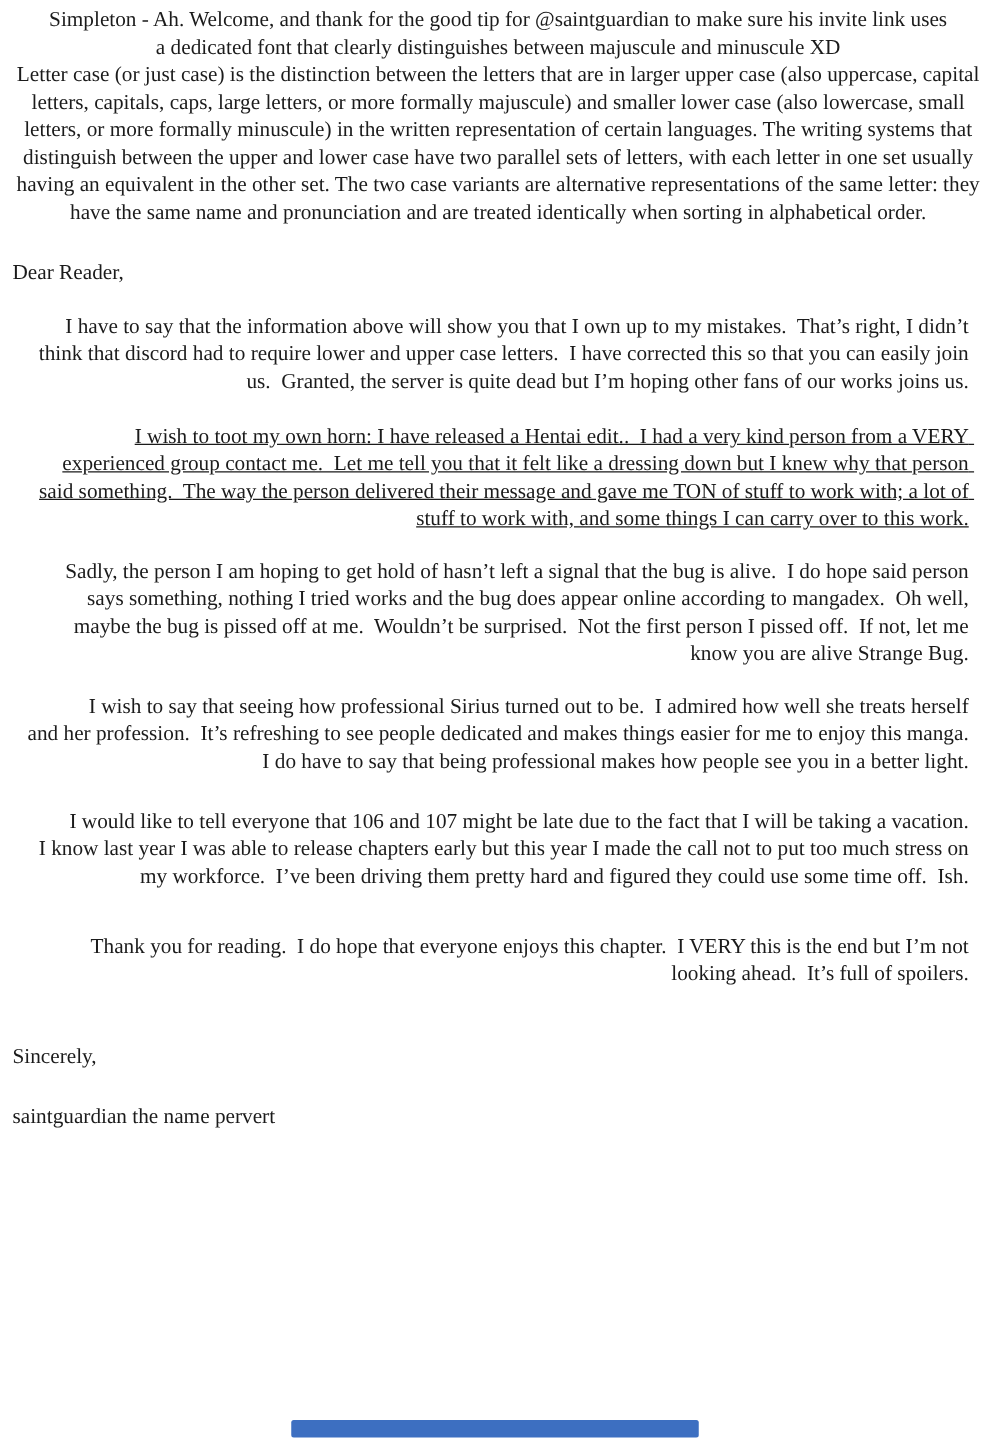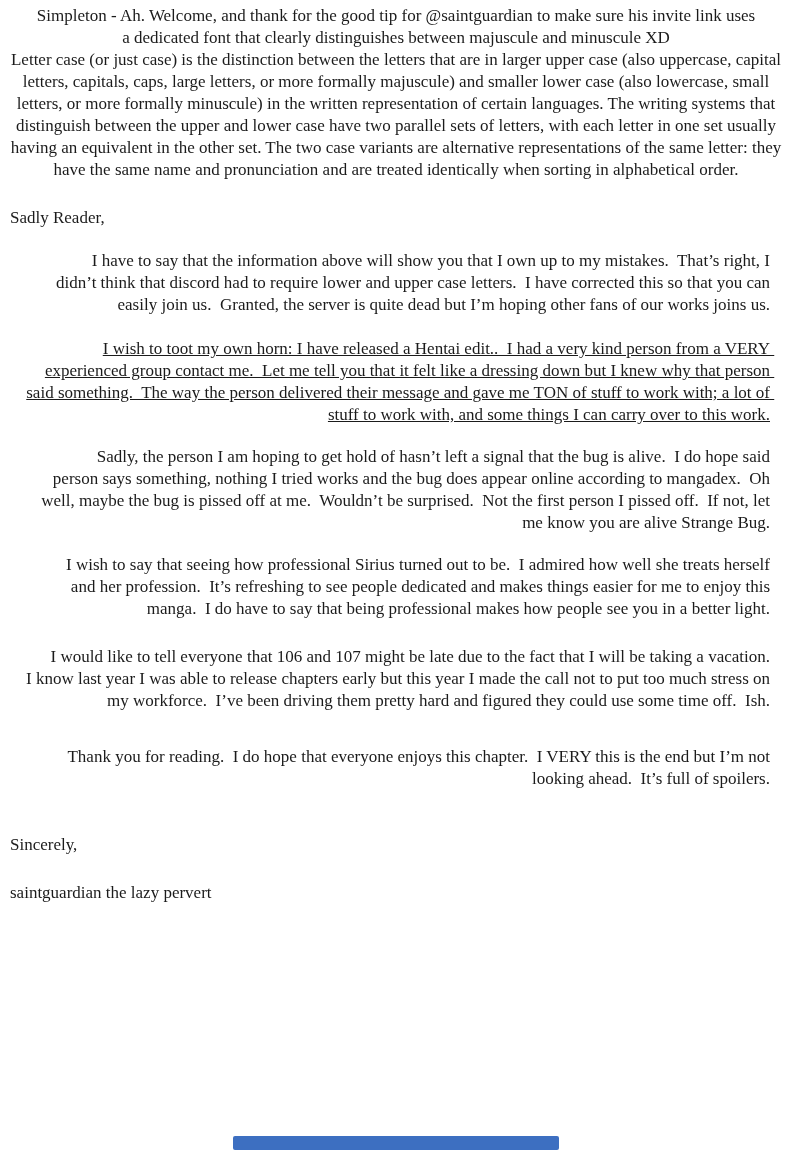--- a/index.html
+++ b/index.html
@@ -7,21 +7,21 @@
     position: relative;
     width: 792px;
     height: 1152px;
     background: #ffffff;
     color: #1b1b1b;
     font-family: "Liberation Serif", "DejaVu Serif", serif;
     font-size: 17px;
     line-height: 22px;
     overflow: hidden;
   }
-  .inner { padding: 5px 10px 0 10px; }
+  .inner { padding: 5px 5px 0 10px; }
   .center { text-align: center; }
   .nowrap { white-space: nowrap; }
   .wiki {
     margin: 0;
     text-align: center;
     white-space: pre-wrap;
   }
   .para {
     margin: 12px;
     text-align: right;
@@ -54,28 +54,28 @@
 <div class="page" style="background: rgb(255, 255, 255); color: rgb(27, 27, 27);">
   <div class="inner">
 
     <div class="center nowrap">Simpleton - Ah. Welcome, and thank for the good tip for @saintguardian to make sure his invite link uses</div>
 
     <div class="center nowrap">a dedicated font that clearly distinguishes between majuscule and minuscule XD</div>
 
 
     <p class="wiki">Letter case (or just case) is the distinction between the letters that are in larger upper case (also uppercase, capital letters, capitals, caps, large letters, or more formally majuscule) and smaller lower case (also lowercase, small letters, or more formally minuscule) in the written representation of certain languages. The writing systems that distinguish between the upper and lower case have two parallel sets of letters, with each letter in one set usually having an equivalent in the other set. The two case variants are alternative representations of the same letter: they have the same name and pronunciation and are treated identically when sorting in alphabetical order.</p>
 
-    <div class="salutation">Sadly Reader,</div>
+    <div class="salutation">Dear Reader,</div>
 
     <p class="para p1">I have to say that the information above will show you that I own up to my mistakes.  That’s right, I didn’t think that discord had to require lower and upper case letters.  I have corrected this so that you can easily join us.  Granted, the server is quite dead but I’m hoping other fans of our works joins us.</p>
     <p class="para p2">I wish to toot my own horn: I have released a Hentai edit..  I had a very kind person from a VERY experienced group contact me.  Let me tell you that it felt like a dressing down but I knew why that person said something.  The way the person delivered their message and gave me TON of stuff to work with; a lot of stuff to work with, and some things I can carry over to this work.</p>
     <p class="para p3">Sadly, the person I am hoping to get hold of hasn’t left a signal that the bug is alive.  I do hope said person says something, nothing I tried works and the bug does appear online according to mangadex.  Oh well, maybe the bug is pissed off at me.  Wouldn’t be surprised.  Not the first person I pissed off.  If not, let me know you are alive Strange Bug.</p>
     <p class="para p4">I wish to say that seeing how professional Sirius turned out to be.  I admired how well she treats herself and her profession.  It’s refreshing to see people dedicated and makes things easier for me to enjoy this manga.  I do have to say that being professional makes how people see you in a better light.</p>
     <p class="para p5">I would like to tell everyone that 106 and 107 might be late due to the fact that I will be taking a vacation.  I know last year I was able to release chapters early but this year I made the call not to put too much stress on my workforce.  I’ve been driving them pretty hard and figured they could use some time off.  Ish.</p>
     <p class="para p6">Thank you for reading.  I do hope that everyone enjoys this chapter.  I VERY this is the end but I’m not looking ahead.  It’s full of spoilers.</p>
 
     <div class="closing">Sincerely,</div>
 
-    <div class="signature">saintguardian the lazy pervert</div>
+    <div class="signature">saintguardian the name pervert</div>
   </div>
 
   <div class="progress-bar" style="background: rgb(61, 111, 193);"></div>
 </div>
 
 </body></html>

